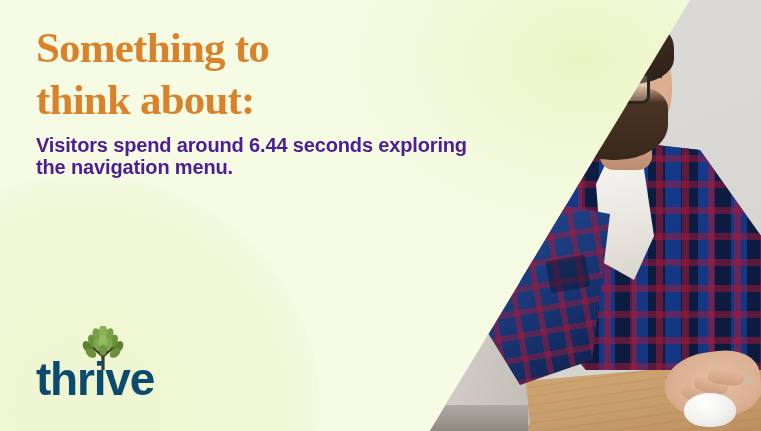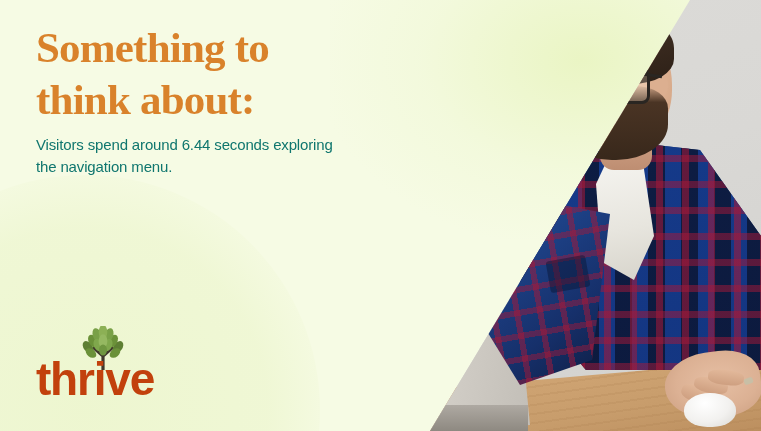--- a/index.html
+++ b/index.html
@@ -278,24 +278,24 @@
     font-size: 43px;
     line-height: 52px;
     font-weight: 700;
     letter-spacing: -0.8px;
     white-space: pre-line;
     font-family: Liberation Serif, serif;
   }
   .para {
     position: absolute;
     left: 36px;
-    color: #0f766e;
-    font-size: 15px;
+    color: #4c1d95;
+    font-size: 20px;
     line-height: 22px;
-    font-weight: 400;
+    font-weight: 700;
     letter-spacing: -0.15px;
     white-space: pre-line;
   }
   .para-1 { top: 134px; width: 450px; }
   .para-2 { top: 198px; width: 400px; }
 
   
   .logo {
     position: absolute;
     left: 36px;
@@ -310,21 +310,21 @@
     width: 46px;
     height: 44px;
   }
   .logo-word {
     position: absolute;
     left: 0px;
     top: 30px;
     font-size: 46px;
     line-height: 46px;
     font-weight: 700;
-    color: #c2410c;
+    color: #0c4a6e;
     letter-spacing: -1.2px;
   }
 </style>
 </head>
 <body>
 
 <div id="canvas">
 
   <div class="bg-base"></div>
   <div class="bg-radial"></div>

